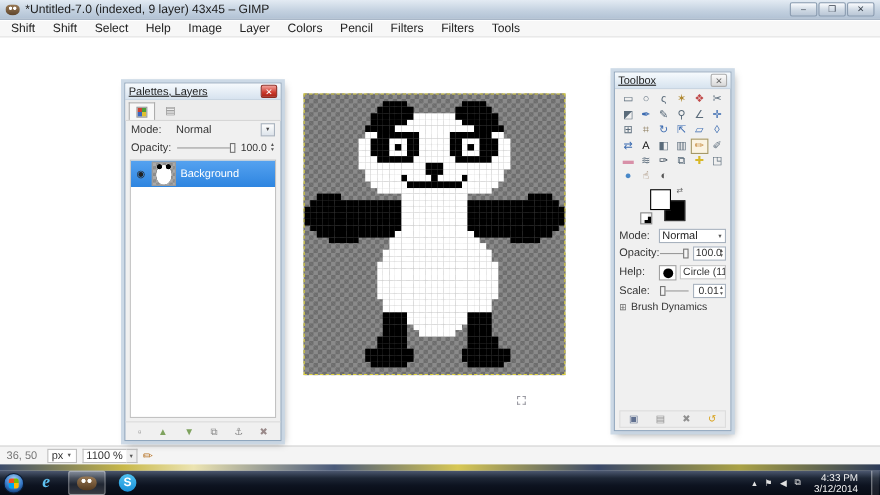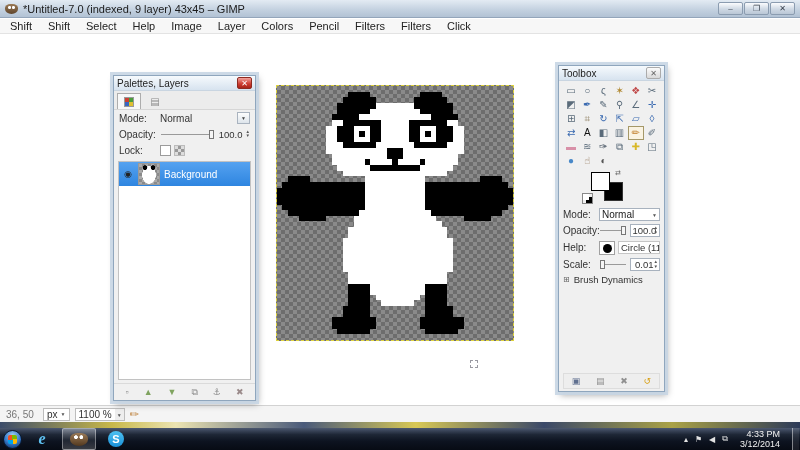--- a/index.html
+++ b/index.html
@@ -53,21 +53,21 @@
 
   
   .dlg{position:absolute;background:#f0f0f0;border:1px solid #8fa6bd;
     box-shadow:0 0 0 3px rgba(200,214,228,.9),2px 3px 7px rgba(0,0,0,.35);z-index:5;
     display:flex;flex-direction:column;}
   .dlg-layers{left:113px;top:75px;width:143px;height:326px;}
   .dlg-toolbox{left:558px;top:65px;width:107px;height:327px;}
   .dtitle{height:15px;flex:0 0 15px;background:linear-gradient(#f6fafd,#d7e3ef);
     display:flex;align-items:center;padding:0 3px;font-size:10px;color:#222;
     border-bottom:1px solid #c9d5e1;}
-  .dtitle .dtext{flex:1;}
+  .dtitle .dtext{flex:1;text-decoration:underline;}
   .dclose{width:15px;height:12px;border-radius:2px;font-size:8px;line-height:11px;text-align:center;}
   .dclose.red{background:linear-gradient(#f2a29b,#cc3a2e 60%,#a82418);color:#fff;border:1px solid #8e2a20;}
   .dclose.gray{background:linear-gradient(#fbfbfb,#d9d9d9);color:#666;border:1px solid #ababab;}
 
   
   .tabs{height:19px;flex:0 0 19px;display:flex;align-items:flex-end;gap:2px;padding:2px 3px 0;
     background:#ececec;border-bottom:1px solid #d6d6d6;}
   .tab{width:24px;height:16px;display:flex;align-items:center;justify-content:center;}
   .tab.sel{background:#f8f8f8;border:1px solid #adadad;border-bottom:none;}
   .palicon{width:10px;height:10px;border:1px solid #999;
@@ -191,21 +191,21 @@
       <span class="mitem">Shift</span>
       <span class="mitem">Shift</span>
       <span class="mitem">Select</span>
       <span class="mitem">Help</span>
       <span class="mitem">Image</span>
       <span class="mitem">Layer</span>
       <span class="mitem">Colors</span>
       <span class="mitem">Pencil</span>
       <span class="mitem">Filters</span>
       <span class="mitem">Filters</span>
-      <span class="mitem">Click</span>
+      <span class="mitem">Tools</span>
     </div>
 
   <div class="canvas">
     <div class="pxgrid">
         <i class="pB" style="grid-area: 2 / 14;"></i>
         <i class="pB" style="grid-area: 2 / 15;"></i>
         <i class="pB" style="grid-area: 2 / 16;"></i>
         <i class="pB" style="grid-area: 2 / 17;"></i>
         <i class="pB" style="grid-area: 2 / 27;"></i>
         <i class="pB" style="grid-area: 2 / 28;"></i>
@@ -1195,25 +1195,20 @@
       <span class="plabel">Opacity:</span>
       <span class="slider">
         <span class="handle h-right"></span>
       </span>
       <span class="spinval">100.0</span>
       <span class="spincol">
         <i>▲</i>
         <i>▼</i>
       </span>
     </div>
-    <div class="prow">
-      <span class="plabel">Lock:</span>
-      <span class="cb"></span>
-      <span class="lockcheck"></span>
-    </div>
     <div class="layerlist">
       <div class="layerrow selected">
         <span class="eye">◉</span>
         <span class="thumb"></span>
         <span class="lname">Background</span>
       </div>
     </div>
     <div class="dfooter">
         <span class="fbtn" style="color: rgb(138, 138, 138);">▫</span>
         <span class="fbtn" style="color: rgb(127, 163, 95);">▲</span>

